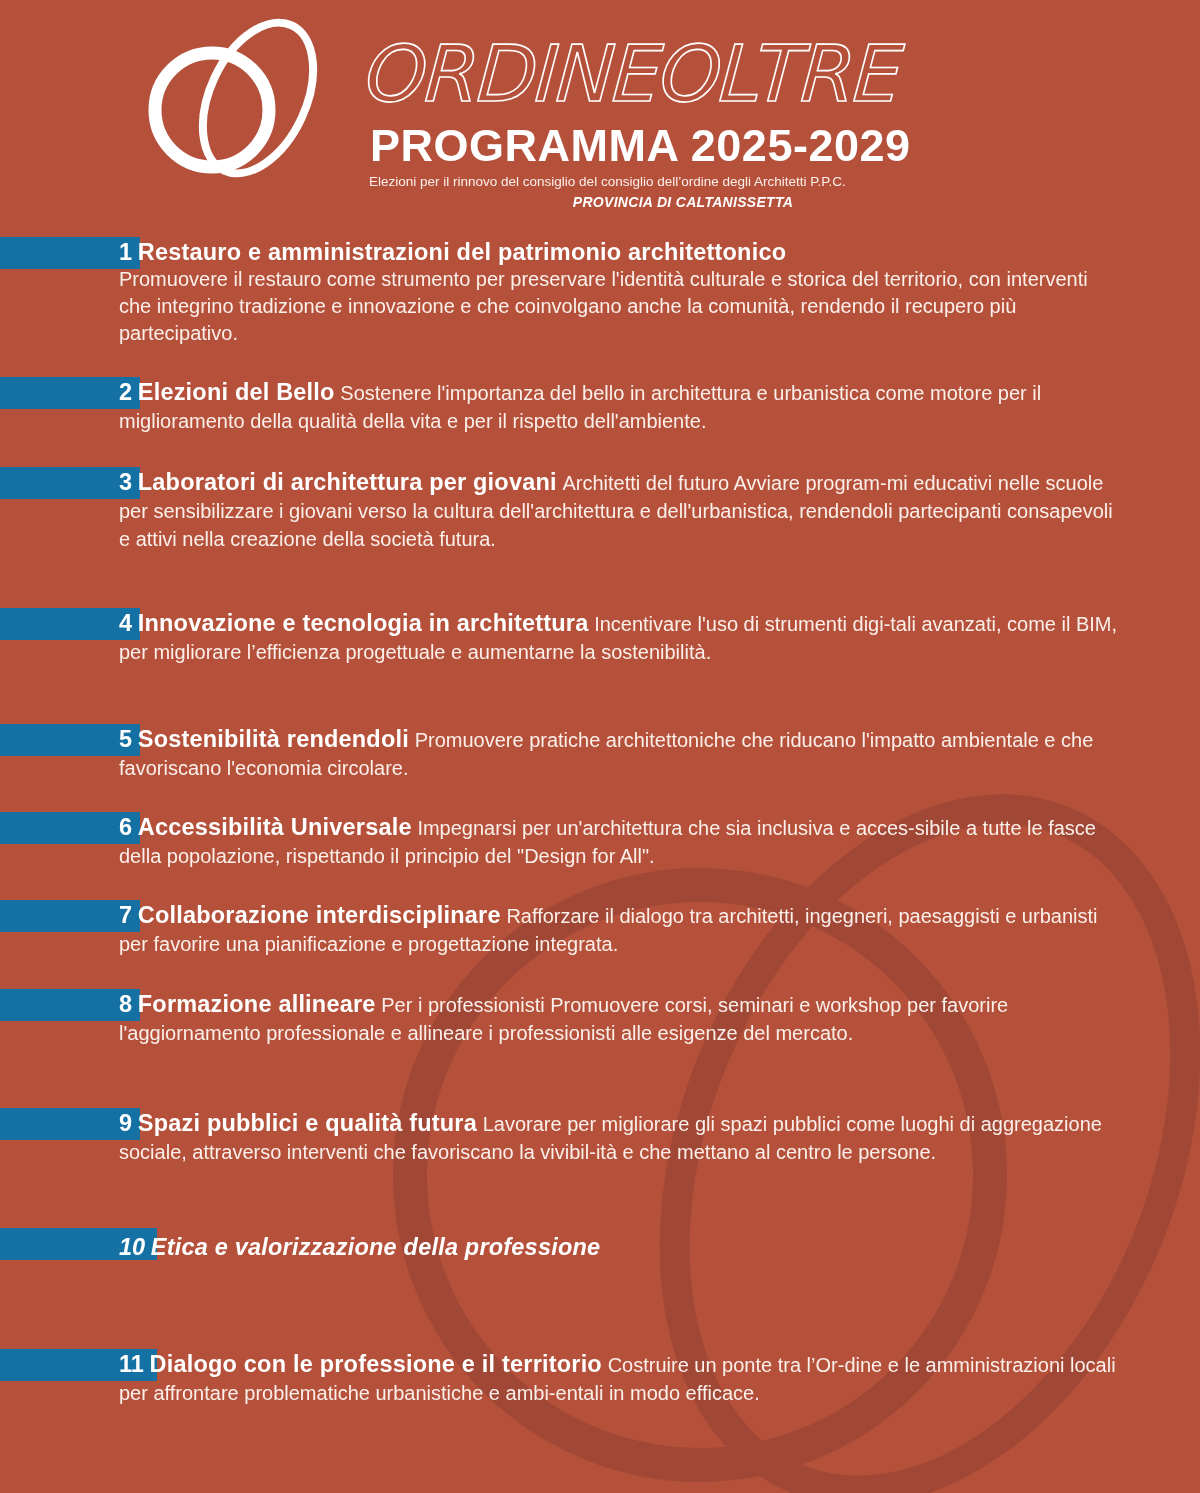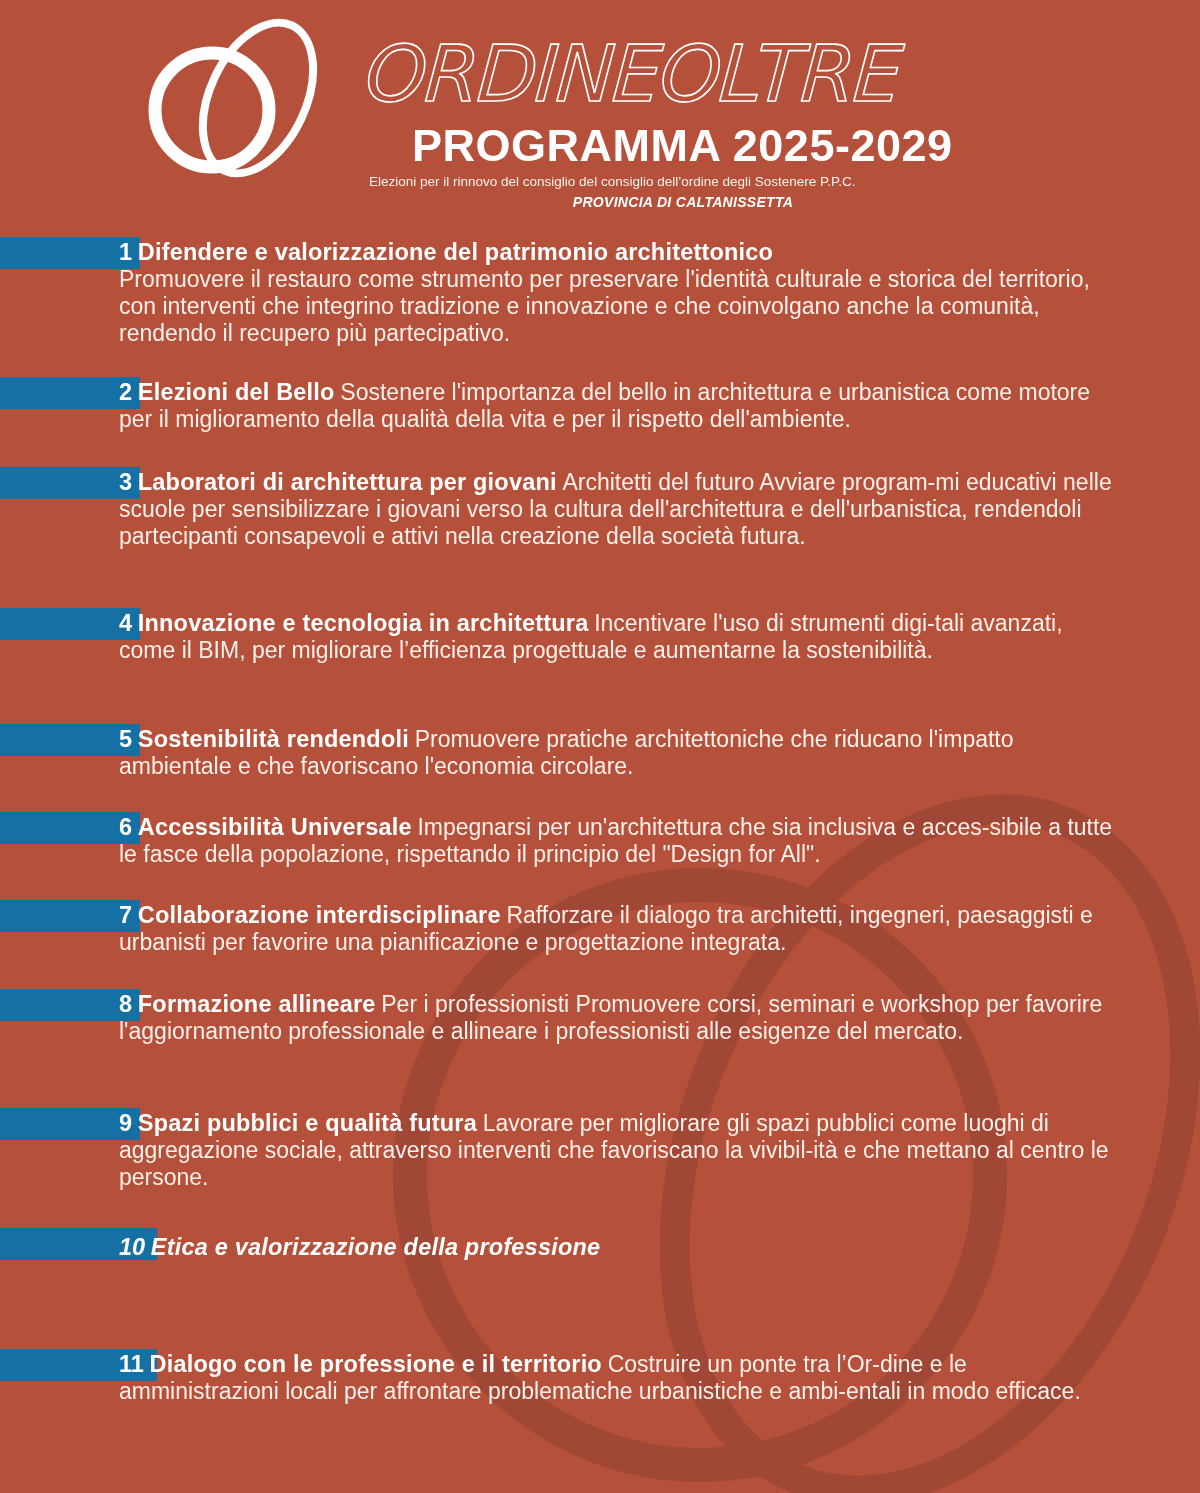--- a/index.html
+++ b/index.html
@@ -19,68 +19,67 @@
       font-size: 78px; line-height: 80px; letter-spacing: -2px;
       color: transparent; -webkit-text-stroke: 1.6px #FFFFFF;
       font-style: italic; transform: skewX(-4deg);
       white-space: nowrap;
     }
     .program-title {
       position: absolute; left: 370px; top: 122px;
       font-family: "Liberation Sans", sans-serif; font-weight: bold;
       font-size: 45px; line-height: 48px; color: #FFFFFF; white-space: nowrap;
       letter-spacing: 0.5px;
-      margin-left: 42px;
     }
     .subtitle {
       position: absolute; left: 369px; top: 174px;
       font-family: "Liberation Sans", sans-serif; font-size: 13.5px; color: #FBEFEA; white-space: nowrap;
     }
     .province {
       position: absolute; left: 0; width: 1366px; top: 194px; text-align: center;
       font-family: "Liberation Sans", sans-serif; font-size: 14px; font-weight: bold; font-style: italic;
       color: #FFFFFF; letter-spacing: 0.3px;
     }
     .item { position: absolute; left: 0; width: 1200px; }
     .bar { position: absolute; left: 0; top: 0; height: 32px; background: #1570A3; }
     .item-text {
       position: absolute; left: 119px; width: 1000px;
       font-family: "Liberation Sans", sans-serif;
       font-size: 20.5px; line-height: 27px; color: #FBEFEA;
       top: 2px;
     }
     .num { font-weight: bold; font-size: 23.5px; color: #FFFFFF; }
     .title { font-weight: bold; font-size: 23.5px; color: #FFFFFF; letter-spacing: 0.2px; }
-    .desc { font-size: 23px; }
+    .desc { font-size: 20px; }
     .block { display: block; }
   </style>
 </head>
 <body>
 
 <svg class="watermark" viewBox="0 0 1200 1493">
   <ellipse cx="700" cy="1175" rx="290" ry="290" fill="none" stroke="#A04736" stroke-width="34"></ellipse>
   <ellipse cx="930" cy="1150" rx="235" ry="355" transform="rotate(22 930 1150)" fill="none" stroke="#A04736" stroke-width="30"></ellipse>
 </svg>
 
 <div class="header">
   <svg class="logo" viewBox="0 0 200 160">
     <circle cx="72" cy="92" r="57" fill="none" stroke="#FFFFFF" stroke-width="13"></circle>
     <ellipse cx="118" cy="80" rx="48" ry="80" transform="rotate(25 118 80)" fill="none" stroke="#FFFFFF" stroke-width="8"></ellipse>
   </svg>
   <div class="brand">ORDINEOLTRE</div>
   <div class="program-title">PROGRAMMA 2025-2029</div>
-  <div class="subtitle">Elezioni per il rinnovo del consiglio del consiglio dell’ordine degli Sostenere P.P.C.</div>
+  <div class="subtitle">Elezioni per il rinnovo del consiglio del consiglio dell’ordine degli Architetti P.P.C.</div>
   <div class="province">PROVINCIA DI CALTANISSETTA</div>
 </div>
 
 <div class="item" style="top:237px;">
   <div class="bar" style="width:140px;"></div>
   <div class="item-text">
     <span class="num">1</span>
-    <span class="title">Difendere e valorizzazione del patrimonio architettonico</span>
+    <span class="title">Restauro e amministrazioni del patrimonio architettonico</span>
     <span class="desc block">Promuovere il restauro come strumento per preservare l'identità culturale e storica del territorio, con interventi che integrino tradizione e innovazione e che coinvolgano anche la comunità, rendendo il recupero più partecipativo.</span>
   </div>
 </div>
 
 <div class="item" style="top:377px;">
   <div class="bar" style="width:140px;"></div>
   <div class="item-text">
     <span class="num">2</span>
     <span class="title">Elezioni del Bello</span>
     <span class="desc">Sostenere l'importanza del bello in architettura e urbanistica come motore per il miglioramento della qualità della vita e per il rispetto dell'ambiente.</span>

